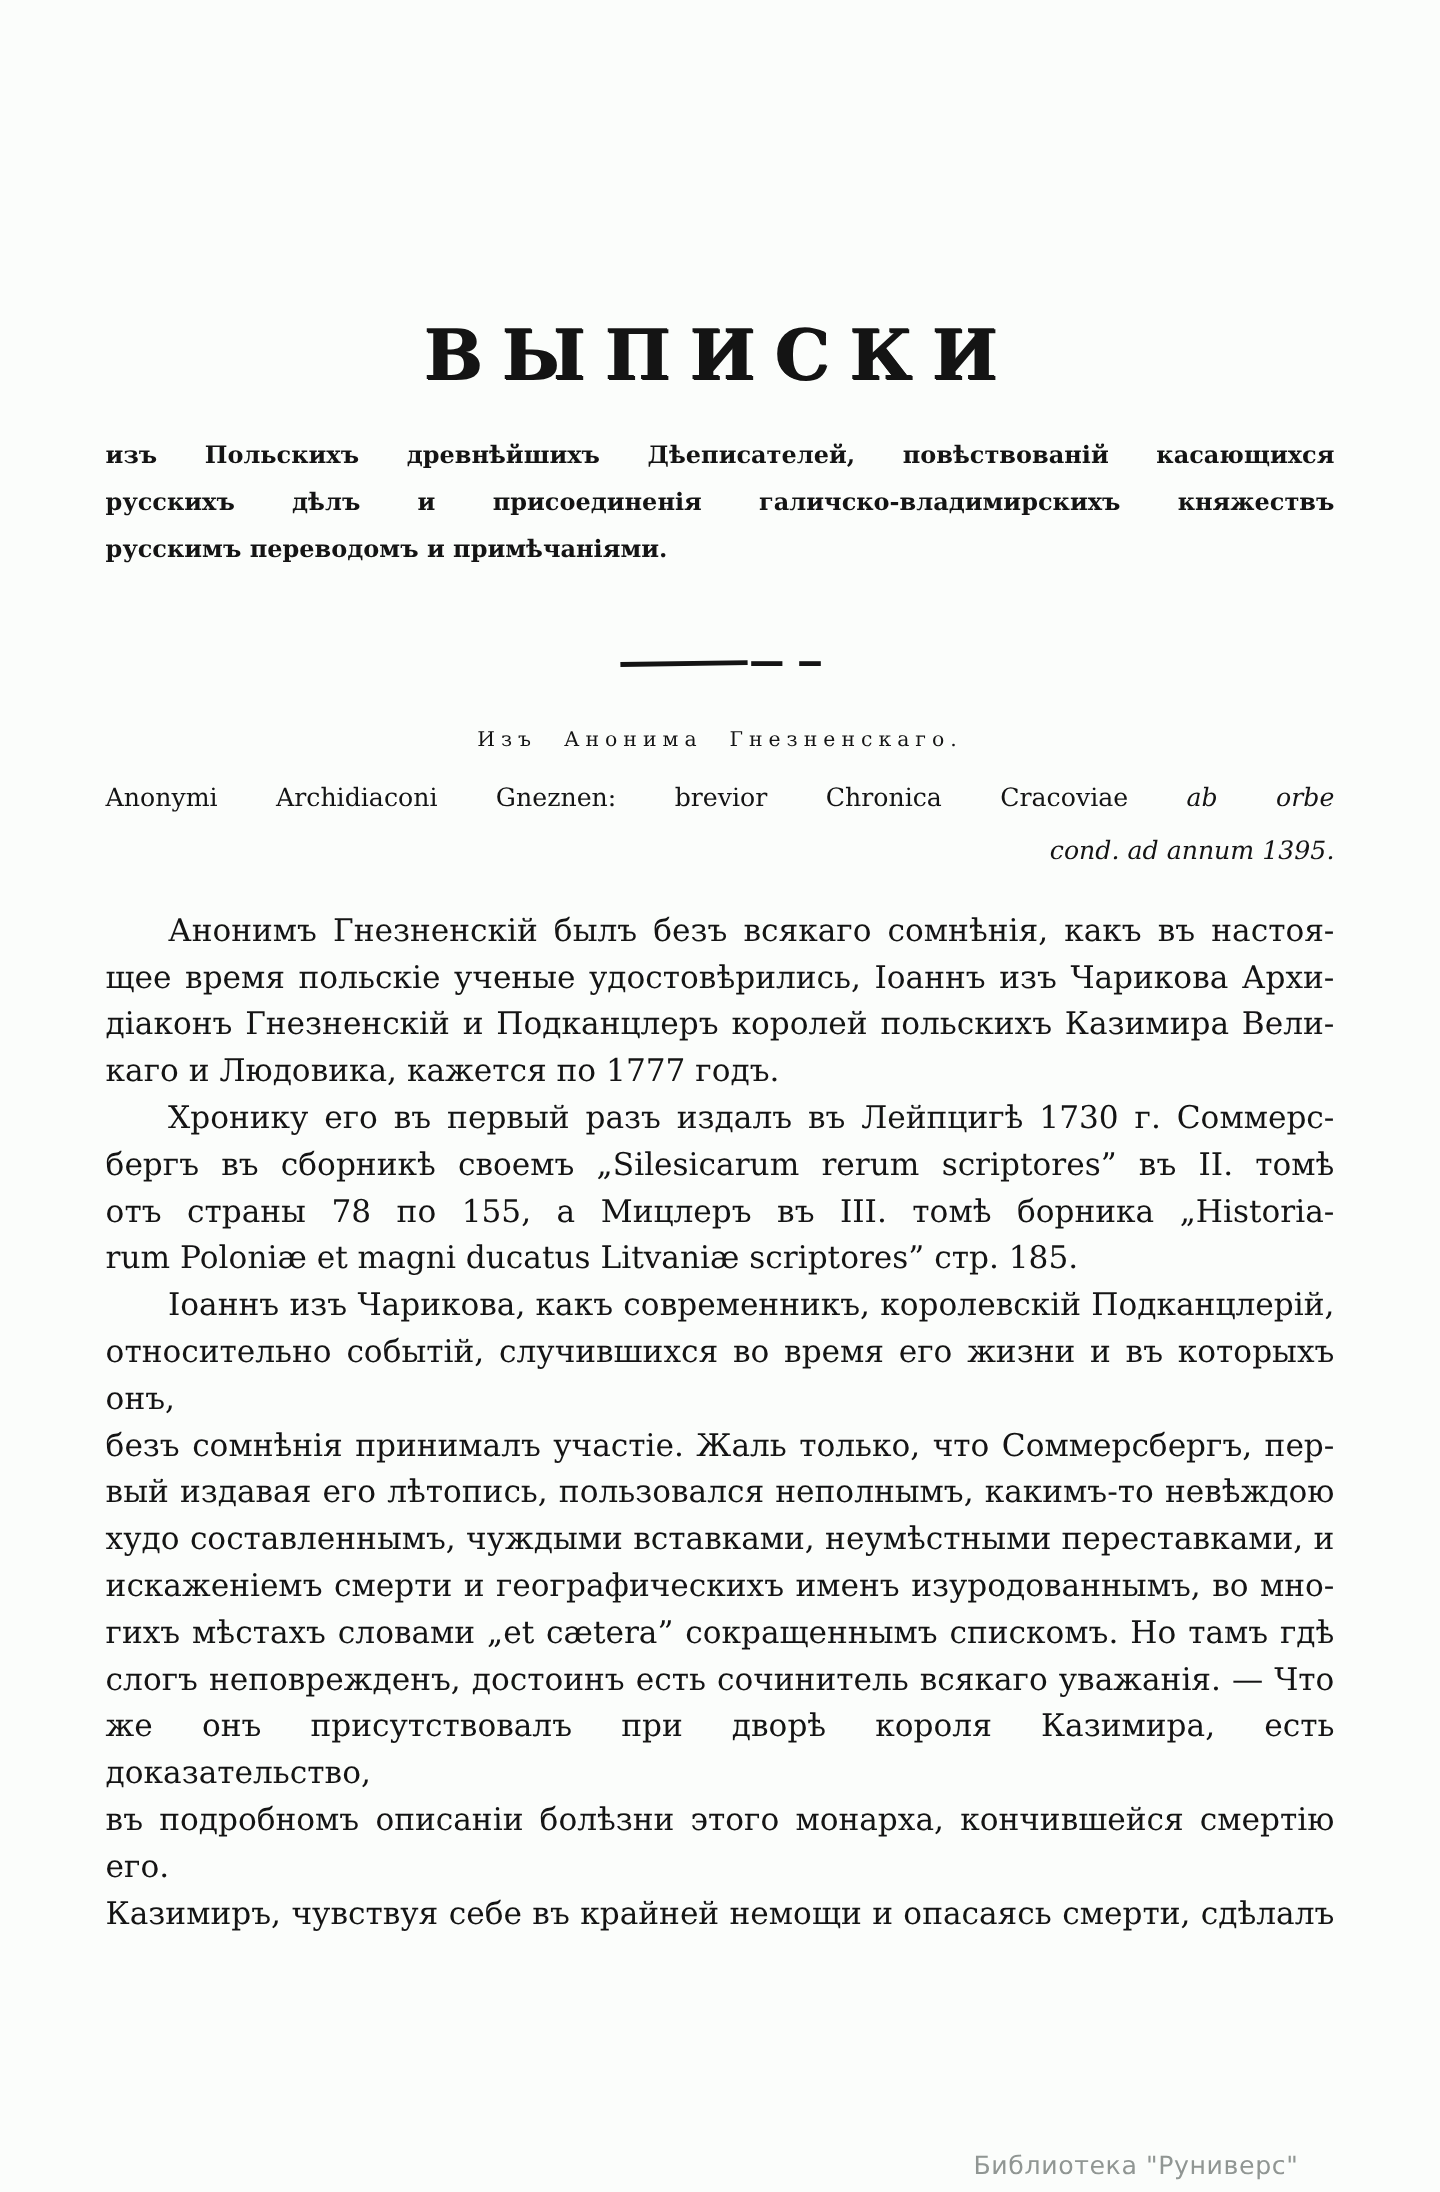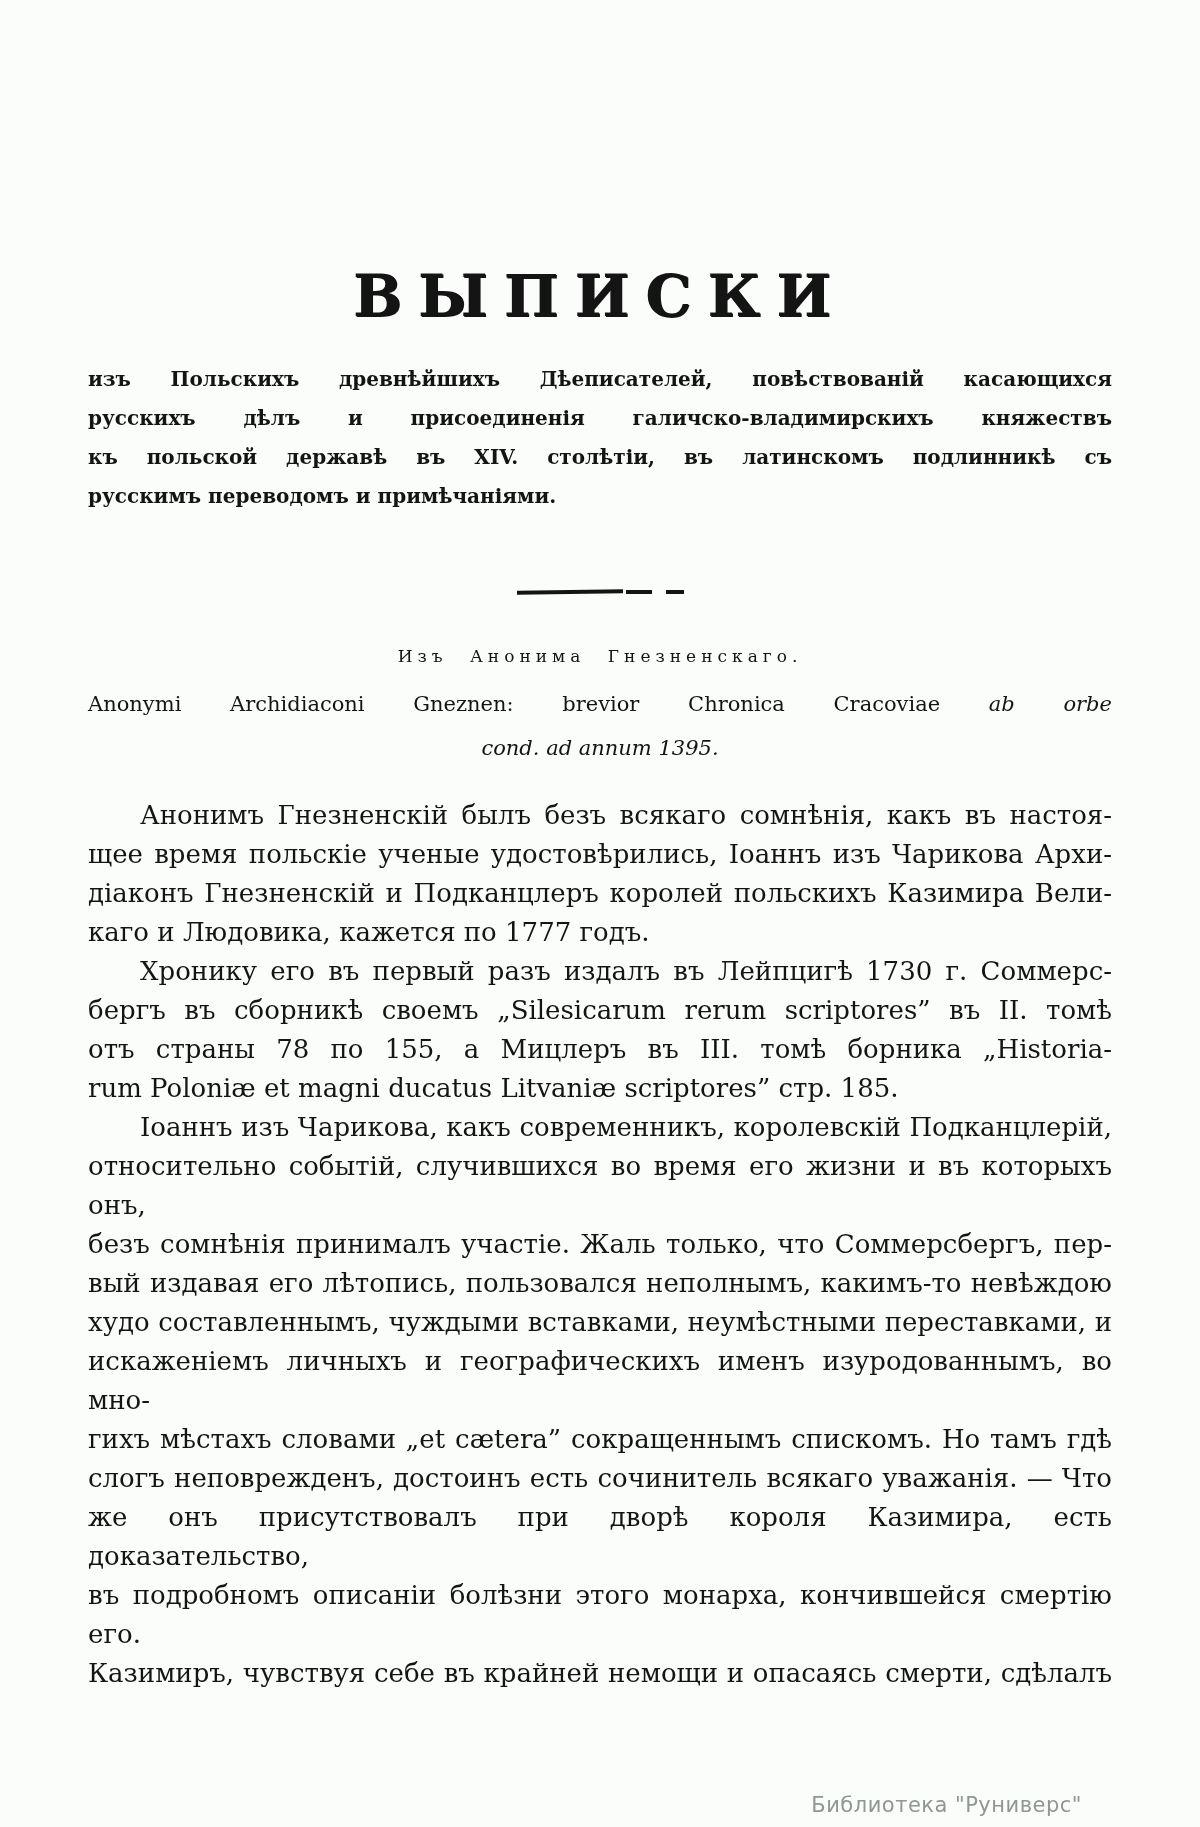--- a/index.html
+++ b/index.html
@@ -80,21 +80,21 @@
   .latin {
     margin-top: 10px;
     font-size: 21px;
     line-height: 44px;
   }
   .latin-line1 {
     text-align: justify;
     text-align-last: justify;
   }
   .latin-line2 { text-align: center; }
-  .it { font-style: italic; }
+  .it { font-style: italic; text-align: right; }
   .bodytext {
     margin-top: 26px;
     font-size: 26px;
     line-height: 39px;
   }
   .watermark {
     position: absolute;
     right: 118px;
     bottom: 26px;
     font-family: "DejaVu Sans", "Liberation Sans", sans-serif;
@@ -106,21 +106,20 @@
 </head>
 <body>
 
 <div class="page">
 
   <h1 class="title">ВЫПИСКИ</h1>
 
   <div class="intro">
       <div class="tline">изъ Польскихъ древнѣйшихъ Дѣеписателей, повѣствованій касающихся</div>
       <div class="tline">русскихъ дѣлъ и присоединенія галичско-владимирскихъ княжествъ</div>
-      <div class="tline">къ польской державѣ въ XIV. столѣтіи, въ латинскомъ подлинникѣ съ</div>
       <div class="tline endline">русскимъ переводомъ и примѣчаніями.</div>
     </div>
 
   <div class="divider-row">
     <div class="divider-inner">
       <span class="divider-bar"></span>
       <span class="divider-dash1"></span>
       <span class="divider-dash2"></span>
     </div>
   </div>
@@ -147,21 +146,21 @@
         <div class="tline">бергъ въ сборникѣ своемъ „Silesicarum rerum scriptores” въ II. томѣ</div>
         <div class="tline">отъ страны 78 по 155, а Мицлеръ въ III. томѣ борника „Historia-</div>
         <div class="tline endline">rum Poloniæ et magni ducatus Litvaniæ scriptores” стр. 185.</div>
       </div>
     <div class="para">
         <div class="tline indent">Іоаннъ изъ Чарикова, какъ современникъ, королевскій Подканцлерій,</div>
         <div class="tline">относительно событій, случившихся во время его жизни и въ которыхъ онъ,</div>
         <div class="tline">безъ сомнѣнія принималъ участіе. Жаль только, что Соммерсбергъ, пер-</div>
         <div class="tline">вый издавая его лѣтопись, пользовался неполнымъ, какимъ-то невѣждою</div>
         <div class="tline">худо составленнымъ, чуждыми вставками, неумѣстными переставками, и</div>
-        <div class="tline">искаженіемъ личныхъ и географическихъ именъ изуродованнымъ, во мно-</div>
+        <div class="tline">искаженіемъ смерти и географическихъ именъ изуродованнымъ, во мно-</div>
         <div class="tline">гихъ мѣстахъ словами „et cætera” сокращеннымъ спискомъ. Но тамъ гдѣ</div>
         <div class="tline">слогъ неповрежденъ, достоинъ есть сочинитель всякаго уважанія. — Что</div>
         <div class="tline">же онъ присутствовалъ при дворѣ короля Казимира, есть доказательство,</div>
         <div class="tline">въ подробномъ описаніи болѣзни этого монарха, кончившейся смертію его.</div>
         <div class="tline">Казимиръ, чувствуя себе въ крайней немощи и опасаясь смерти, сдѣлалъ</div>
       </div>
   </div>
 
   <div class="watermark">Библиотека "Руниверс"</div>
 

